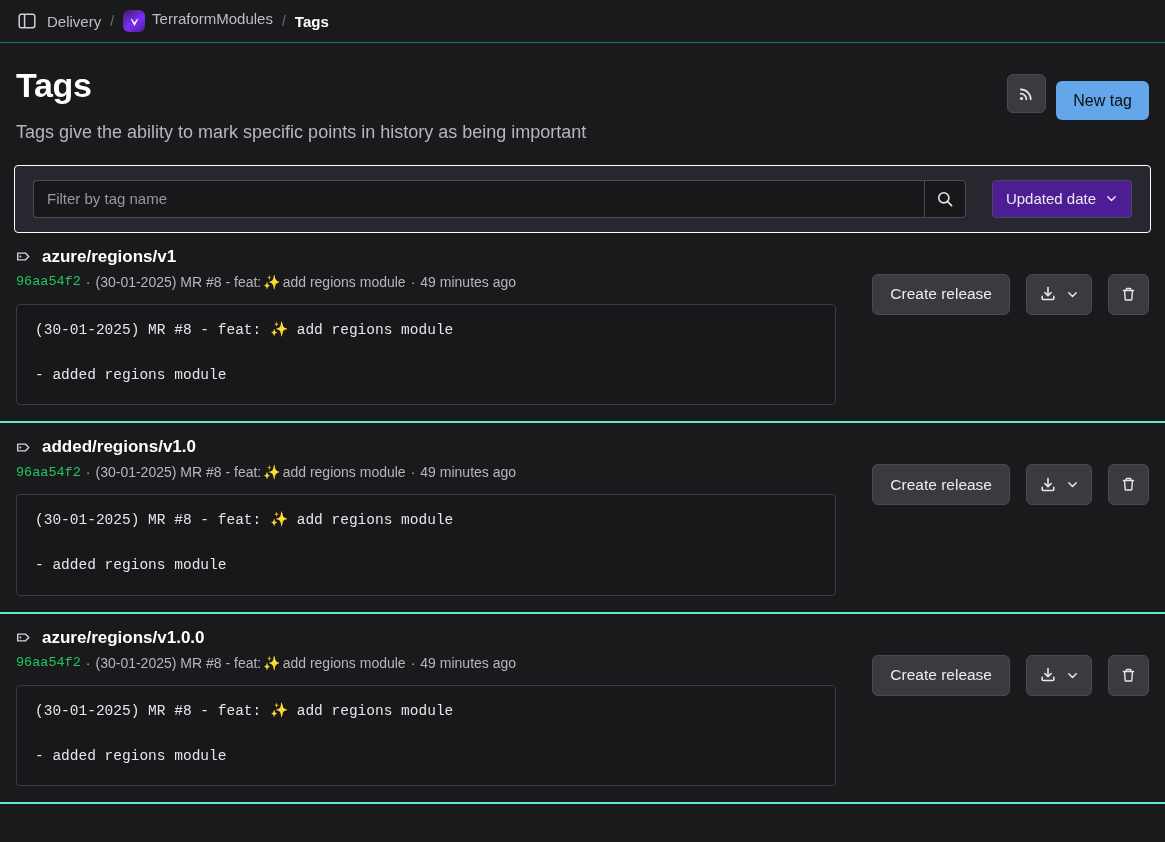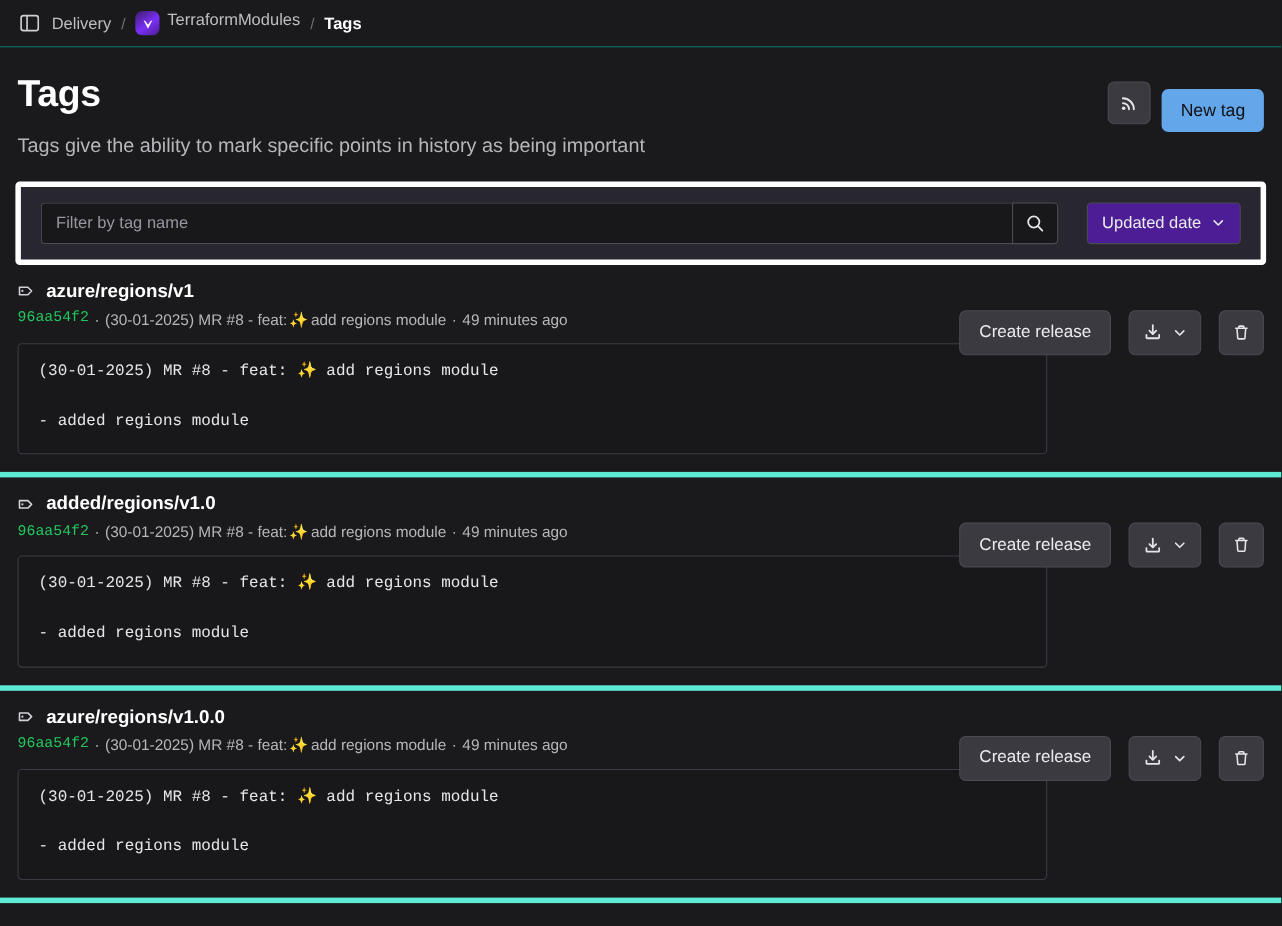--- a/index.html
+++ b/index.html
@@ -94,21 +94,21 @@
     font-size: 16px;
     font-family: "Liberation Sans", sans-serif;
     cursor: pointer;
     display: flex; align-items: center; margin-top: 14px;
   }
 
   
   .filter-wrap {
     margin: 22px 14px 0 14px;
     background: #28262f;
-    border: 5px solid #ffffff;
+    border: 1px solid #ffffff;
     border-radius: 4px;
     padding: 14px 18px;
     display: flex;
     align-items: center;
     gap: 26px;
   }
   .search-group {
     flex: 1;
     display: flex;
     align-items: stretch;
@@ -147,21 +147,21 @@
     font-size: 15px;
     font-family: "Liberation Sans", sans-serif;
     display: flex; align-items: center; gap: 9px;
     cursor: pointer;
     white-space: nowrap;
   }
 
   
   .tag-row {
     padding: 14px 16px 16px 16px;
-    border-bottom: 5px solid #5eead4;
+    border-bottom: 2px solid #5eead4;
     position: relative;
     min-height: 180px;
   }
   .tag-name-line {
     display: flex;
     align-items: center;
     gap: 9px;
   }
   .tag-name {
     font-size: 17px;
@@ -182,21 +182,21 @@
     color: #22c55e;
     font-size: 13.5px;
     cursor: pointer;
   }
   .meta-dot { margin: 0 5px; color: #b6b6bb; }
   .meta-msg { color: #b6b6bb; }
   .spark { margin: 0 2px; }
 
   .code-block {
     margin-top: 14px;
-    width: 936px;
+    width: 820px;
     background: #18181b;
     border: 1px solid #3b3a45;
     border-radius: 4px;
     padding: 14px 18px 18px 18px;
     font-family: "Liberation Mono", monospace;
     font-size: 14.5px;
     line-height: 1.55;
     color: #e6e6ea;
     white-space: pre-wrap;
   }

